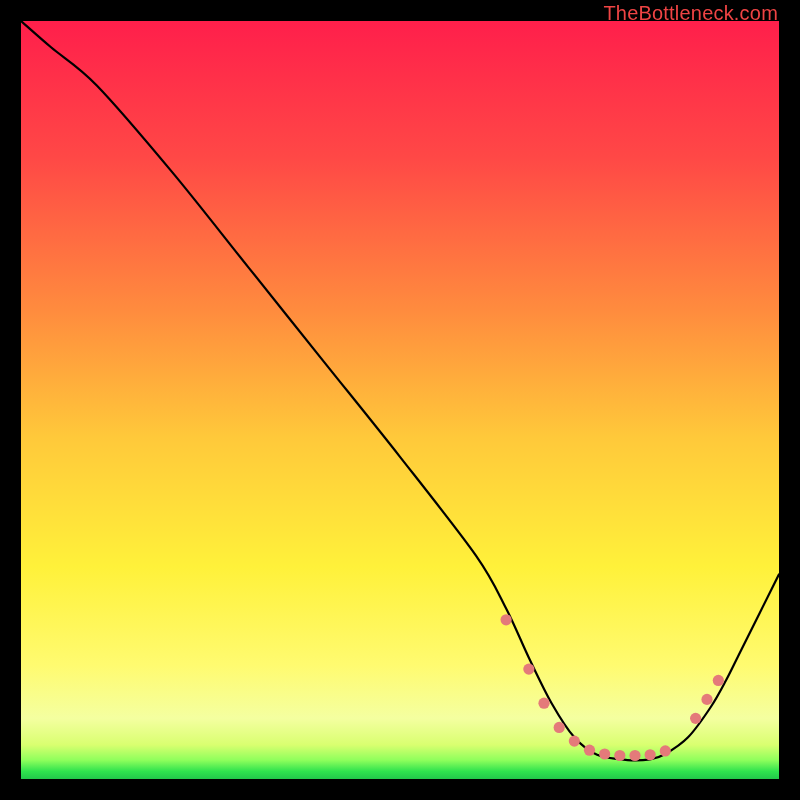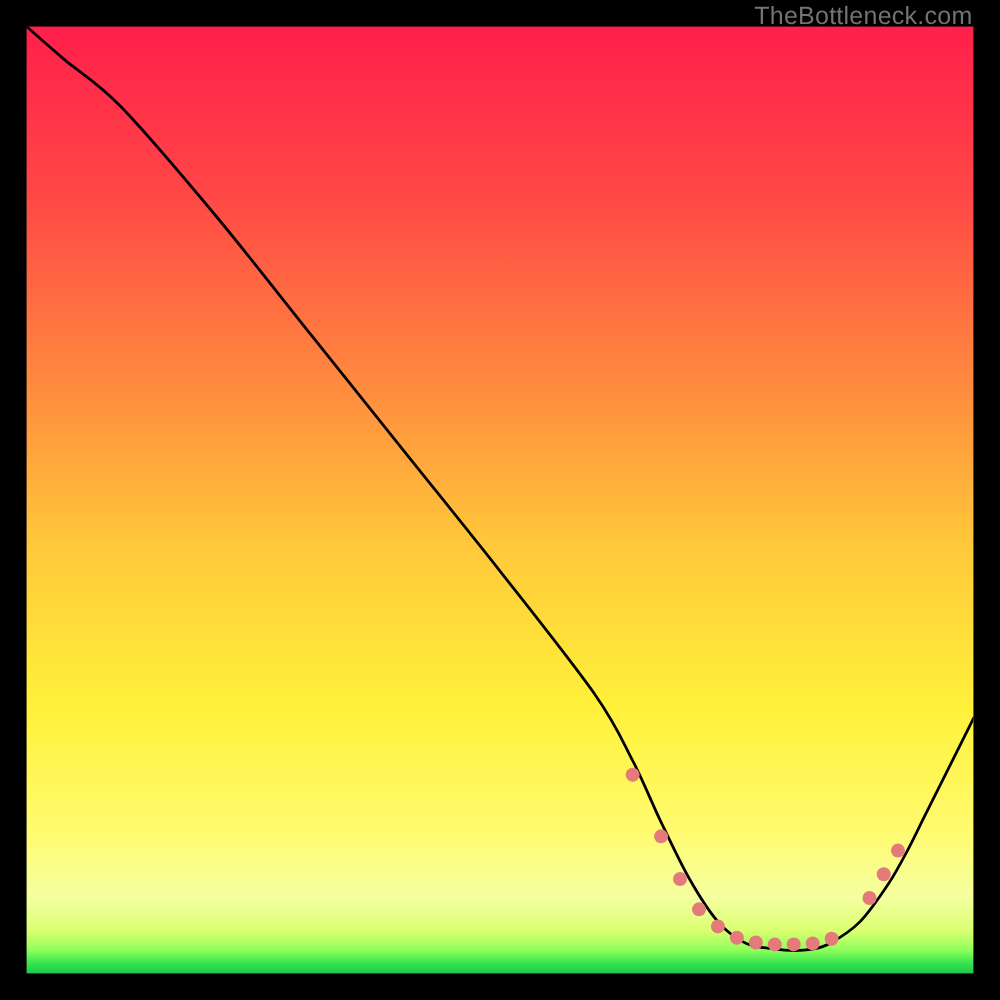--- a/index.html
+++ b/index.html
@@ -34,21 +34,21 @@
     position: absolute;
     inset: 0;
     width: 758px;
     height: 758px;
     pointer-events: none;
   }
   .watermark {
     position: absolute;
     top: 2px;
     right: 22px;
-    color: #737373;
+    color: #ef4444;
     font-size: 20px;
     font-weight: 500;
     letter-spacing: 0.2px;
     user-select: none;
   }
 </style>
 </head>
 <body>
 
 <div class="stage">

